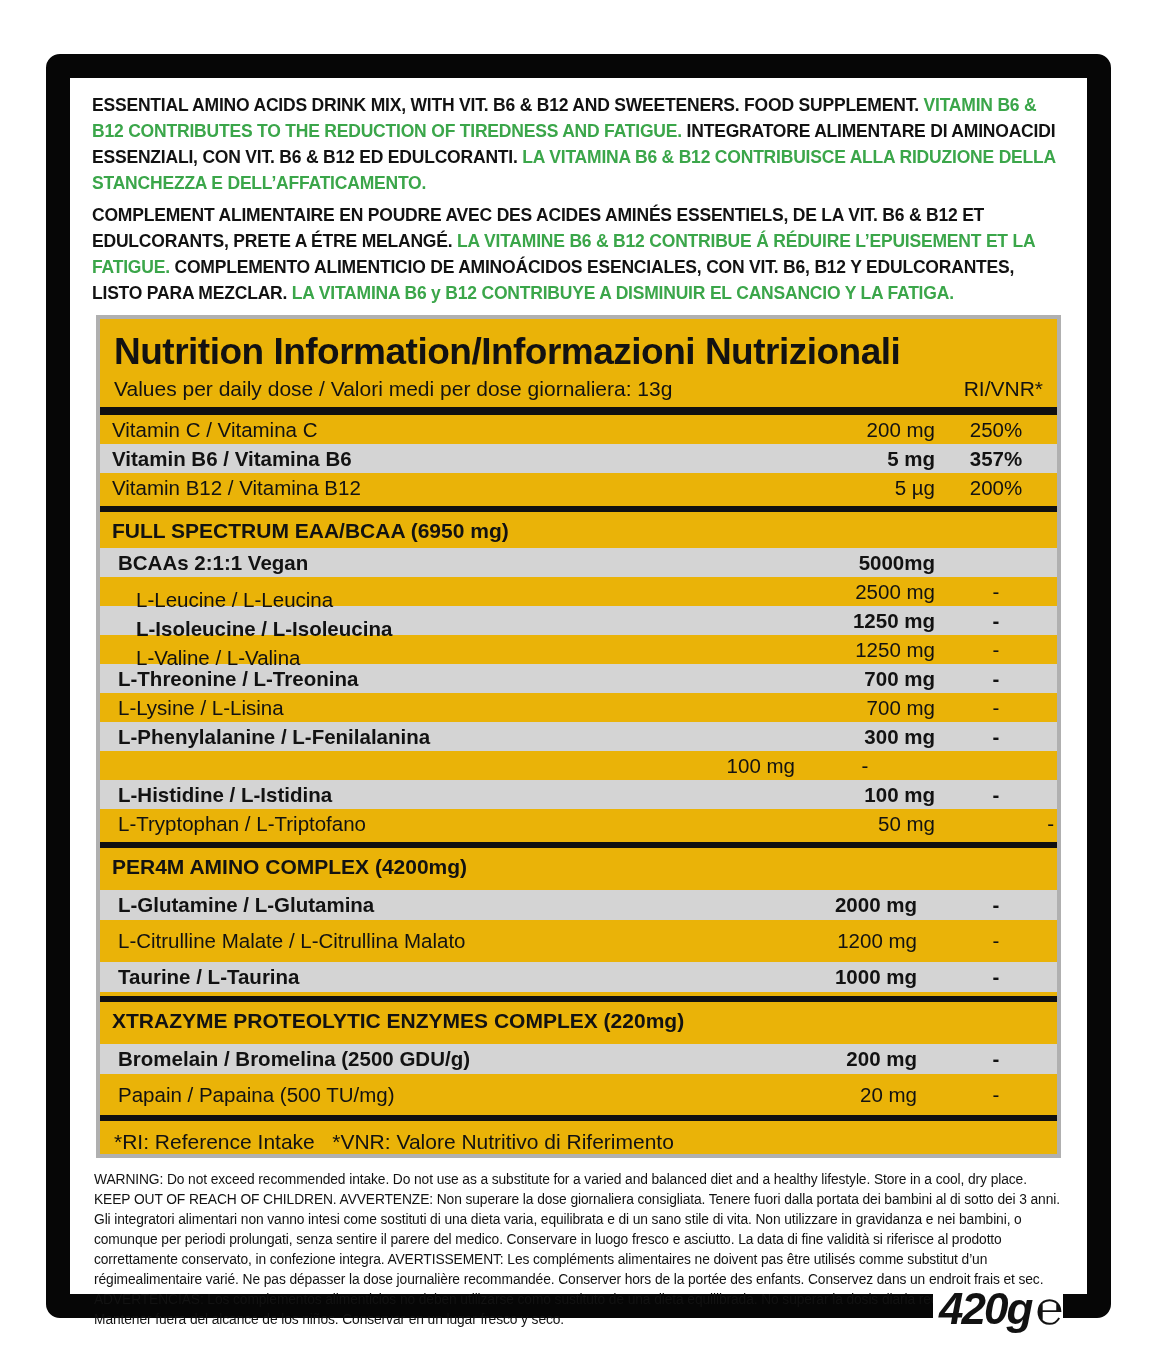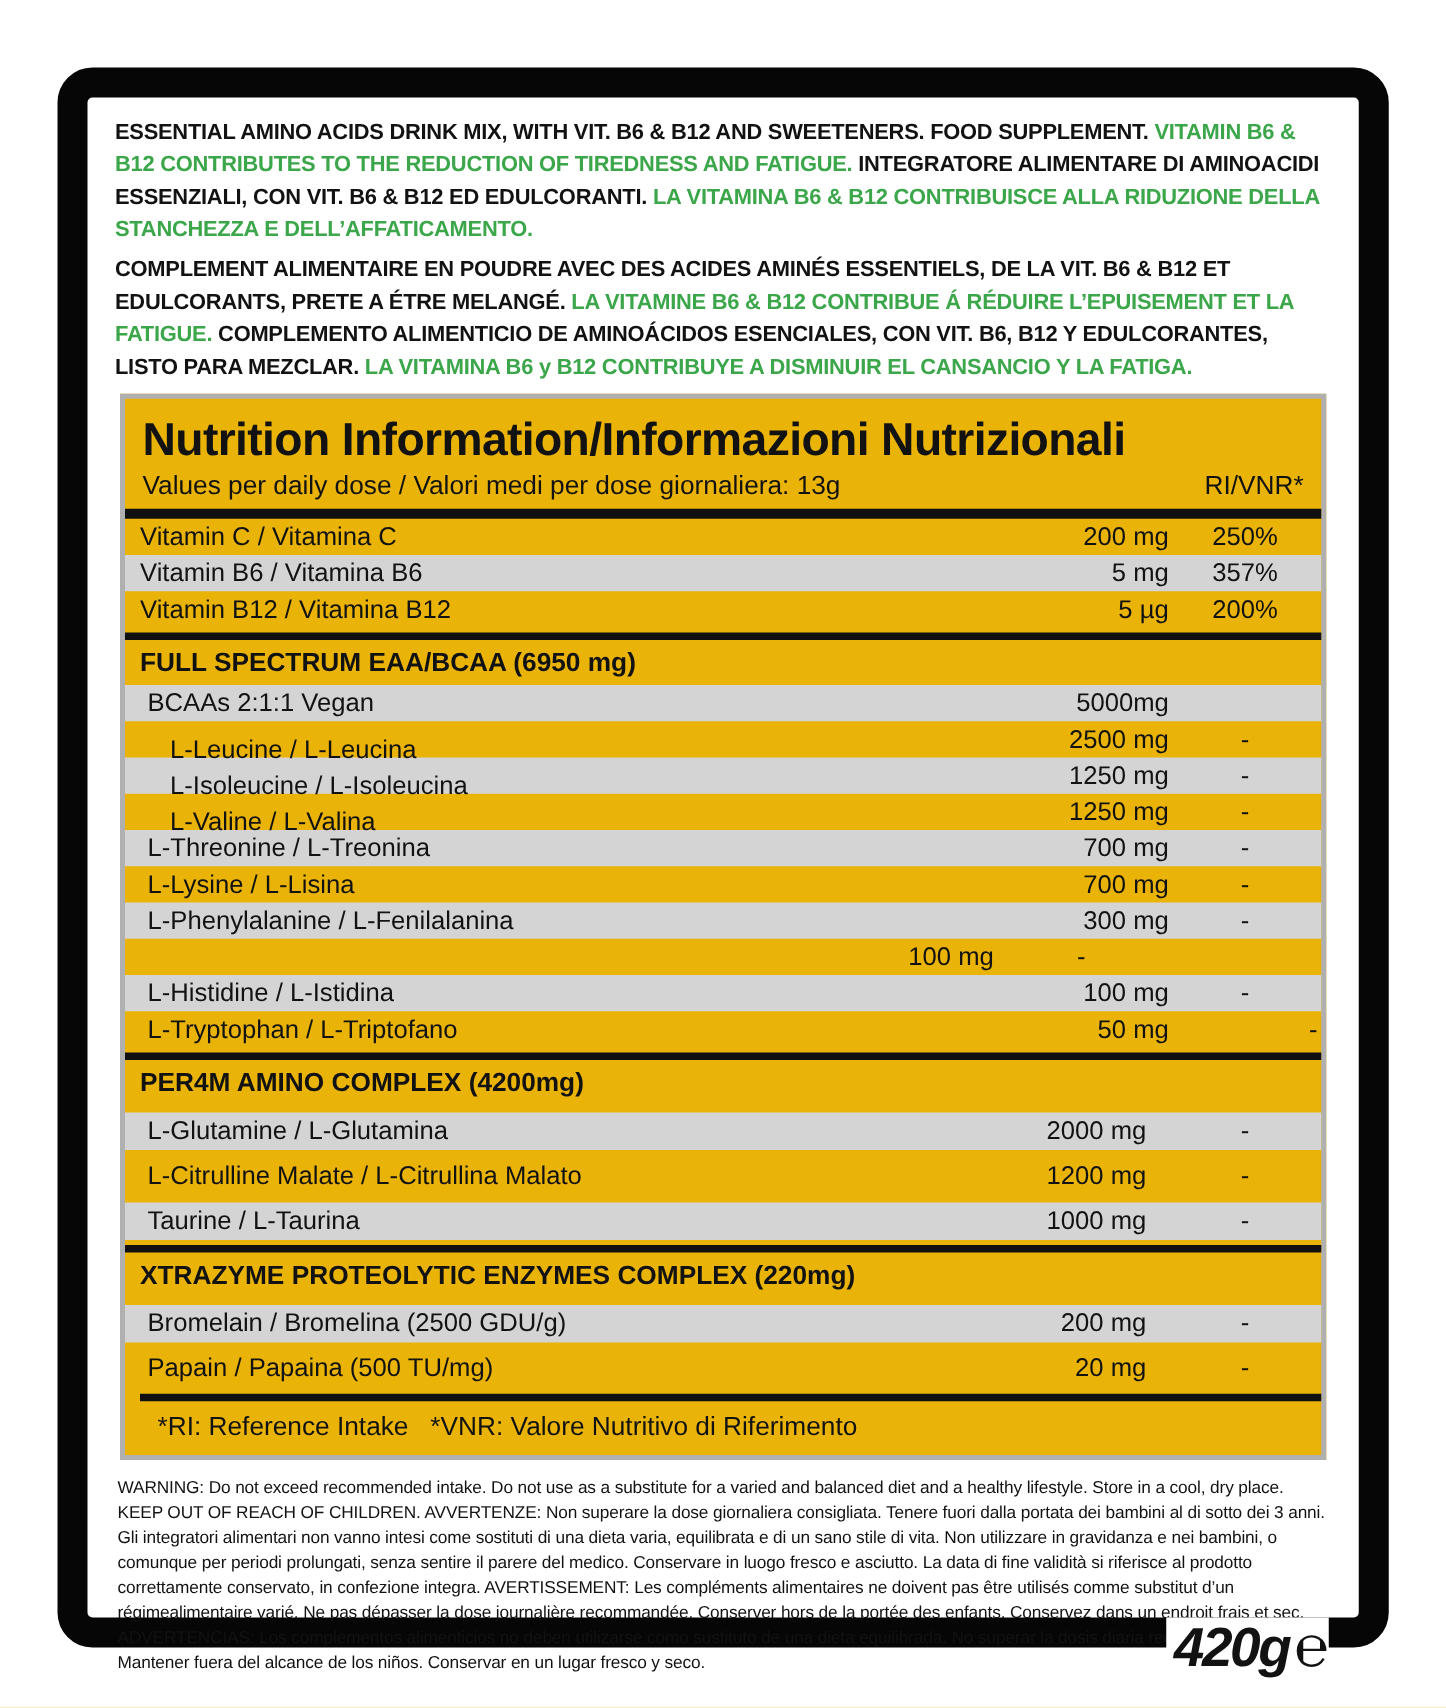--- a/index.html
+++ b/index.html
@@ -5,45 +5,45 @@
   :root{
     --green:#3BA64A;
     --ink:#121212;
     --shade:#D4D4D4;
     --tborder:#B0B0B0;
   }
   html,body{margin:0;padding:0;background:#ffffff;}
   body{width:1157px;height:1366px;position:relative;font-family:"Liberation Sans",sans-serif;color:var(--ink);}
   .frame{
     position:absolute;left:46px;top:54px;width:1065px;height:1264px;
-    box-sizing:border-box;border:24px solid #060606;border-radius:28px;background:#fff;
+    box-sizing:border-box;border:24px solid #060606;border-radius:14px;background:#fff;
   }
   .content{padding:14px 22px 0 22px;}
   
   .intro{margin:0 0 6px 0;font-weight:bold;font-size:17.5px;line-height:26px;letter-spacing:-0.2px;}
   .intro .green{color:var(--green);}
   
   .ntable{margin:9px 4px 0 4px;border:4px solid var(--tborder);background:#eab308;}
   .thead{padding:12px 14px 6px 14px;}
   .t-title{margin:0;font-size:37px;line-height:42px;font-weight:bold;letter-spacing:-0.5px;}
   .sub-row{display:flex;justify-content:space-between;align-items:baseline;font-size:21px;margin-top:4px;}
   .thick-rule{height:8px;background:#101010;}
   .item-row{display:grid;grid-template-columns:1fr 140px 122px;align-items:center;height:29px;font-size:20.5px;}
-  .item-row.shaded{background:var(--shade);}
+  .item-row.shaded{background:var(--shade);font-weight:bold;}
   .item-row.gap-above{margin-top:6px;gap:18px;}
   .item-row.tall{height:30px;}
   .cell-name{white-space:nowrap;overflow:hidden;}
   .indent0 .cell-name{padding-left:12px;}
   .indent1 .cell-name{padding-left:18px;}
   .indent2 .cell-name{padding-left:36px;margin-top:17px;}
   .cell-amount{text-align:right;}
   .cell-ri{text-align:center;}
   .item-row.ri-right .cell-ri{text-align:right;padding-right:3px;}
   .section-row{border-top:6px solid #101010;margin-top:4px;padding:7px 2px 5px 12px;font-weight:bold;font-size:21px;}
-  .footnote{border-top:6px solid #101010;margin-top:5px;padding:9px 14px 10px 14px;font-size:21px;white-space:pre-wrap;margin-left:12px;}
+  .footnote{border-top:6px solid #101010;margin-top:5px;padding:9px 14px 0 14px;font-size:21px;white-space:pre-wrap;}
   
   .warnings{position:relative;margin:12px 2px 0 2px;}
   .warnings p{margin:0;font-size:13.8px;line-height:20px;letter-spacing:-0.1px;}
   .weight{position:absolute;right:0;bottom:-4px;display:flex;align-items:baseline;background:#fff;padding-left:6px;}
   .weight-num{font-size:44px;font-weight:bold;font-style:italic;letter-spacing:-2px;line-height:50px;}
   .weight-e{font-size:46px;font-weight:normal;line-height:46px;margin-left:4px;}
 </style>
 </head>
 <body>
 

